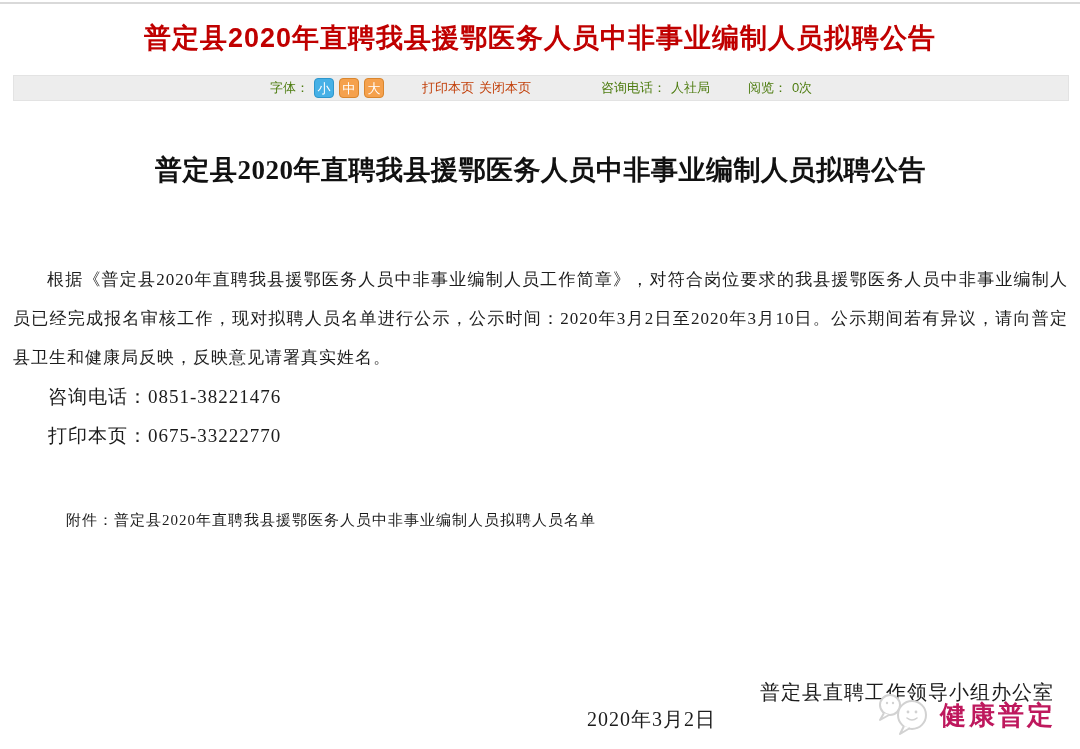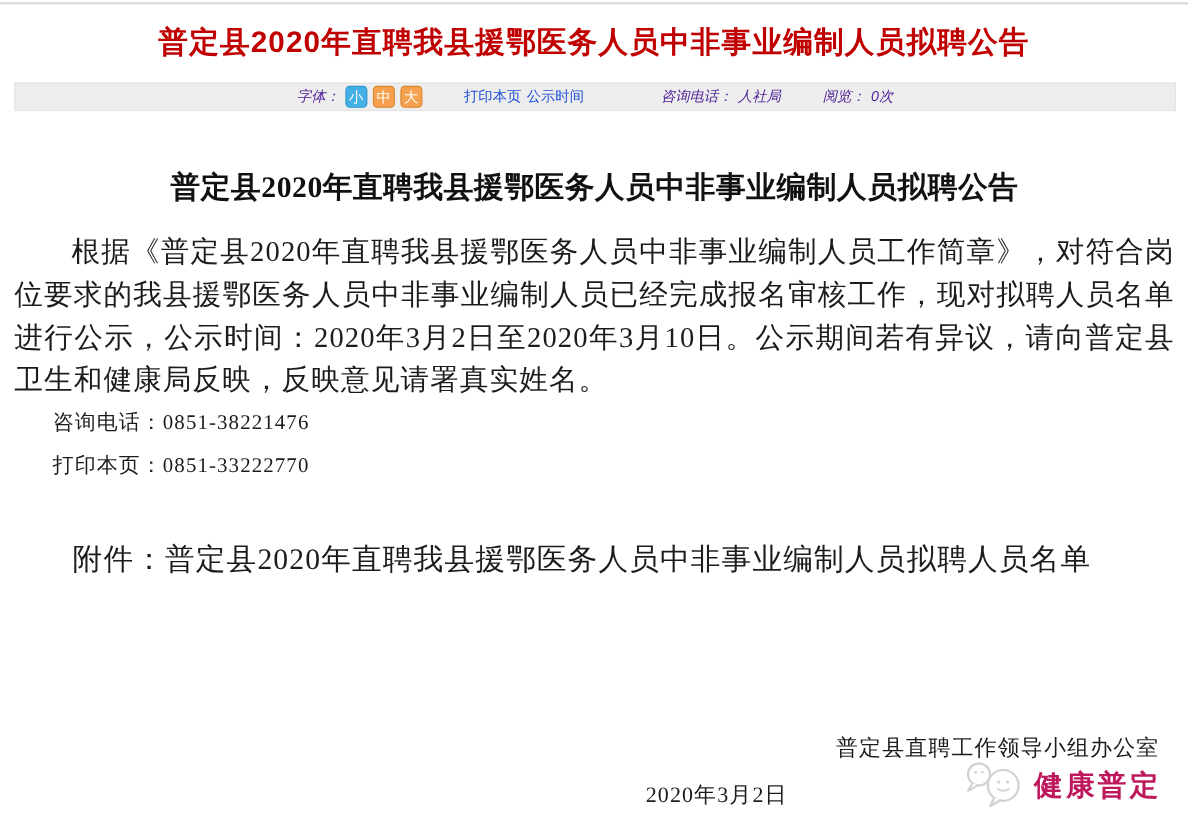--- a/index.html
+++ b/index.html
@@ -50,70 +50,69 @@
     text-align: center;
     border-radius: 4px;
     font-size: 13px;
     color: #ffffff;
     cursor: pointer;
     text-decoration: none;
   }
   .font-btn.small { background: #45b0e6; border: 1px solid #2d96cc; }
   .font-btn.warm  { background: #f5a14d; border: 1px solid #d9862e; }
   .tb-link {
-    color: #1d4ed8;
+    color: #c2410c;
     text-decoration: none;
     cursor: pointer;
   }
-  .tb-text { color: #4c1d95; font-style: italic; }
+  .tb-text { color: #4d7c0f; }
   
   .article {
     padding: 0 12px 0 13px;
     color: #1c1c1c;
     font-family: "Liberation Serif", "DejaVu Serif", serif;
   }
   .article-title {
     margin-top: 51px;
     text-align: center;
     font-size: 27px;
     font-weight: bold;
     color: #111111;
     letter-spacing: 0.5px;
   }
   .para {
-    margin-top: 21px;
-    font-size: 26px;
+    margin-top: 72px;
+    font-size: 17px;
     line-height: 39px;
     text-indent: 2em;
     text-align: justify;
     letter-spacing: 1px;
   }
   .phone-line {
     font-size: 19px;
     line-height: 39px;
     padding-left: 35px;
     letter-spacing: 1px;
   }
   .attachment-line {
     margin-top: 46px;
-    font-size: 27px;
+    font-size: 15px;
     line-height: 39px;
     padding-left: 53px;
     letter-spacing: 1px;
   }
   .signature-line {
     margin-top: 139px;
     font-size: 20px;
     line-height: 26px;
     text-align: right;
     padding-right: 14px;
     letter-spacing: 1px;
   }
   .date-line {
-    margin-top: 16px;
     font-size: 20px;
     line-height: 28px;
     text-align: right;
     padding-right: 352px;
     letter-spacing: 1px;
   }
   
   .watermark {
     position: absolute;
     right: 24px; bottom: 8px;
@@ -142,21 +141,21 @@
   <div class="toolbar">
     <div class="tb-group">
       <span class="tb-text">字体：</span>
       <a class="font-btn small">小</a>
       <a class="font-btn warm">中</a>
       <a class="font-btn warm">大</a>
     </div>
     <span class="tb-sep"></span>
     <div class="tb-group">
       <a class="tb-link">打印本页</a>
-      <a class="tb-link">公示时间</a>
+      <a class="tb-link">关闭本页</a>
     </div>
     <span class="tb-sep"></span>
     <span class="tb-sep"></span>
     <div class="tb-group">
       <span class="tb-text">咨询电话：</span>
       <span class="tb-text">人社局</span>
     </div>
     <span class="tb-sep"></span>
     <div class="tb-group">
       <span class="tb-text">阅览：</span>
@@ -167,21 +166,21 @@
   <div class="article">
     <h2 class="article-title">普定县2020年直聘我县援鄂医务人员中非事业编制人员拟聘公告</h2>
 
     <p class="para">根据《普定县2020年直聘我县援鄂医务人员中非事业编制人员工作简章》，对符合岗位要求的我县援鄂医务人员中非事业编制人员已经完成报名审核工作，现对拟聘人员名单进行公示，公示时间：2020年3月2日至2020年3月10日。公示期间若有异议，请向普定县卫生和健康局反映，反映意见请署真实姓名。</p>
 
     <p class="phone-line">
       <span>咨询电话：</span><span>0851-38221476</span>
     </p>
 
     <p class="phone-line">
-      <span>打印本页：</span><span>0851-33222770</span>
+      <span>打印本页：</span><span>0675-33222770</span>
     </p>
 
     <p class="attachment-line">
       <span>附件：</span><span>普定县2020年直聘我县援鄂医务人员中非事业编制人员拟聘人员名单</span>
     </p>
 
     <p class="signature-line">普定县直聘工作领导小组办公室</p>
 
     <p class="date-line">2020年3月2日</p>
   </div>

